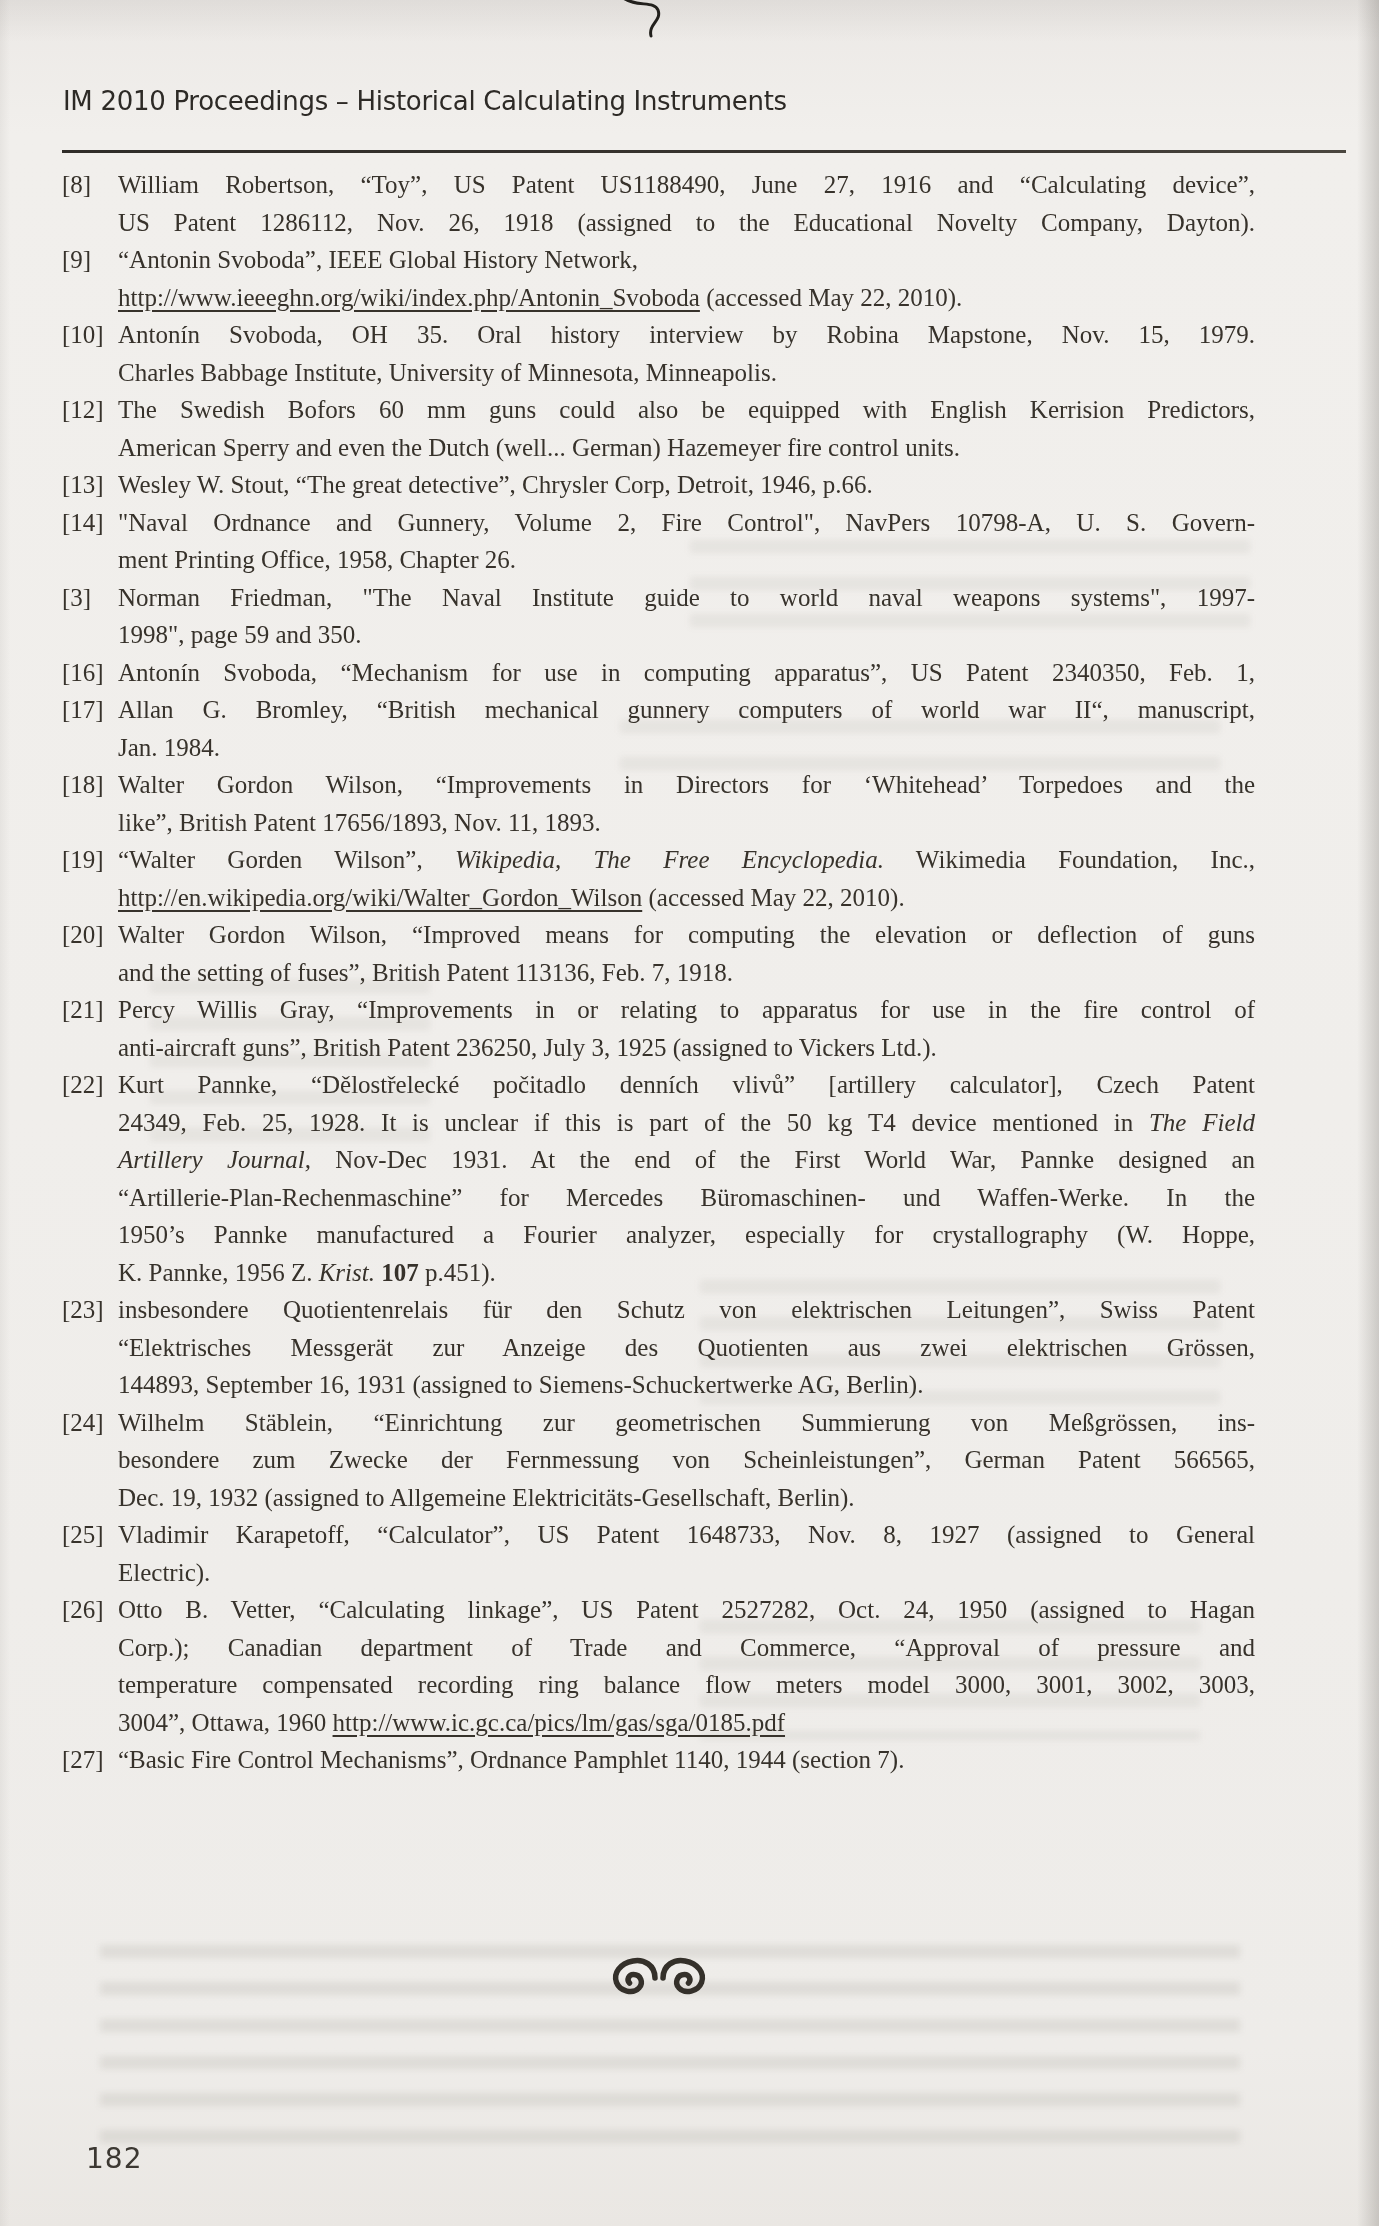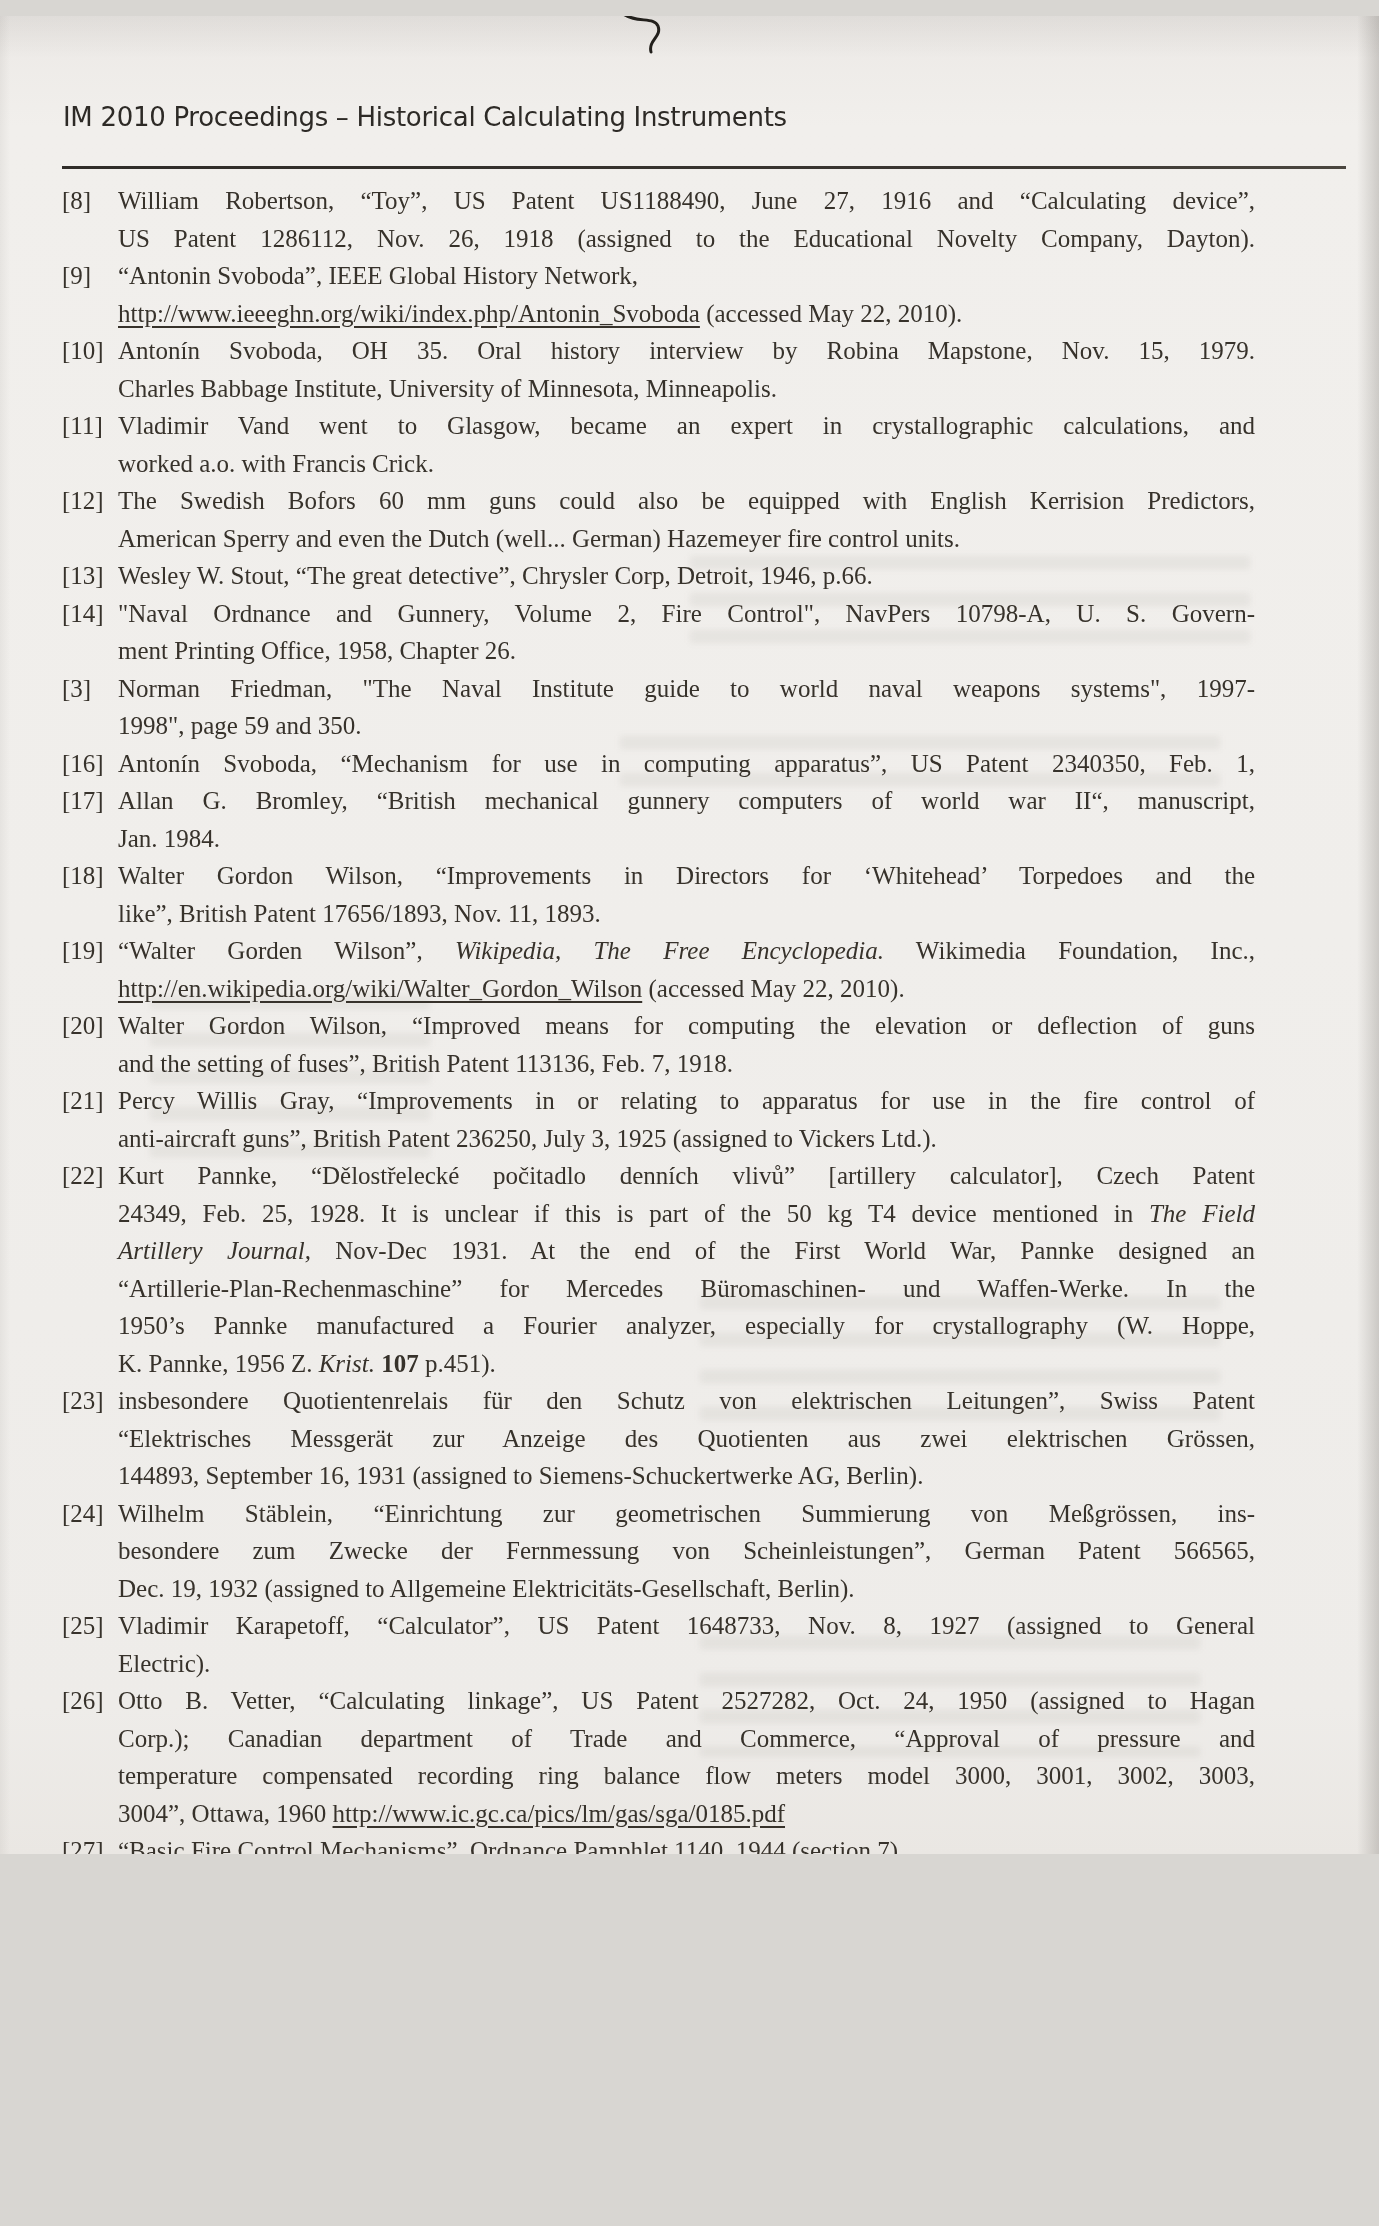--- a/index.html
+++ b/index.html
@@ -1,17 +1,17 @@
 <!DOCTYPE html>
 <html><head>
 <meta charset="utf-8">
 <style>
   html,body { margin:0; padding:0; background:#d8d6d2; }
   .page {
-    position:relative; width:1379px; height:1838px; margin:16px auto;
+    position:relative; width:1379px; height:2226px; margin:0 auto;
     background: linear-gradient(180deg, #ece9e6 0%, #f1efec 6%, #f0eeeb 50%, #eeecE9 92%, #eae7e3 100%);
     overflow:hidden;
     font-family:"Liberation Serif", serif;
     color:#37322b;
   }
   
   .edge-right { position:absolute; right:0; top:0; width:22px; height:100%;
     background:linear-gradient(to right, rgba(60,55,48,0) 0%, rgba(60,55,48,0.20) 100%); }
   .edge-top { position:absolute; left:0; top:0; width:100%; height:42px;
     background:linear-gradient(to bottom, rgba(60,55,48,0.07), rgba(60,55,48,0)); }
@@ -91,27 +91,20 @@
     </div>
 
     <div class="ref">
       <span class="ref-label">[10]</span>
       <span class="ref-body">
           <div class="line j"><span>Antonín Svoboda, OH 35. Oral history interview by Robina Mapstone, Nov. 15, 1979.</span></div>
           <div class="line"><span>Charles Babbage Institute, University of Minnesota, Minneapolis.</span></div>
         </span>
     </div>
 
-    <div class="ref">
-      <span class="ref-label">[11]</span>
-      <span class="ref-body">
-          <div class="line j"><span>Vladimir Vand went to Glasgow, became an expert in crystallographic calculations, and</span></div>
-          <div class="line"><span>worked a.o. with Francis Crick.</span></div>
-        </span>
-    </div>
 
     <div class="ref">
       <span class="ref-label">[12]</span>
       <span class="ref-body">
           <div class="line j"><span>The Swedish Bofors 60 mm guns could also be equipped with English Kerrision Predictors,</span></div>
           <div class="line"><span>American Sperry and even the Dutch (well... German) Hazemeyer fire control units.</span></div>
         </span>
     </div>
 
     <div class="ref">

